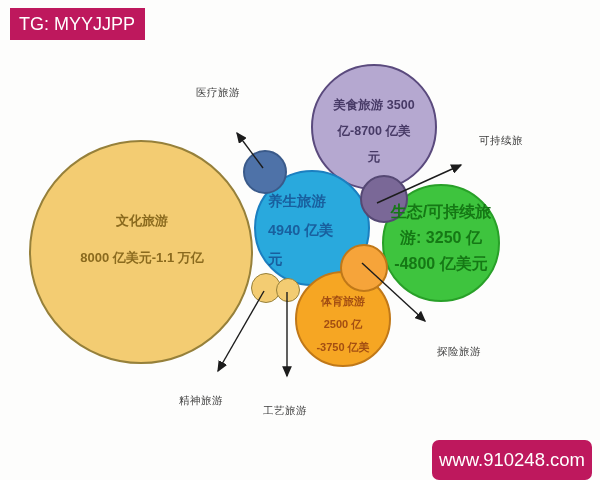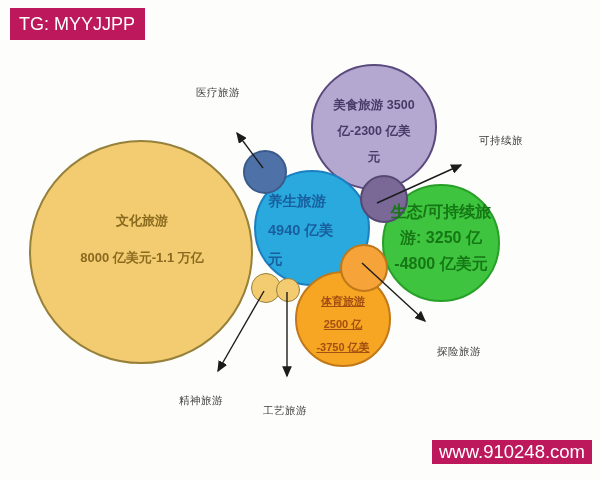--- a/index.html
+++ b/index.html
@@ -25,37 +25,37 @@
   .c-craft    {left:276px;top:278px;width:24px;height:24px;background:#f3cc72;border:1.5px solid #96803a;z-index:24;}
 
   
   .btxt{position:absolute;z-index:30;text-align:center;font-weight:bold;pointer-events:none;}
   .t-culture {left:48px;top:212px;width:188px;color:#8a6a1e;font-size:13px;line-height:17px;}
   .t-culture .l1{margin-bottom:20px;}
   .t-wellness{left:260px;top:193px;width:92px;color:#195f9e;font-size:14.5px;line-height:16px;text-align:left;padding-left:8px;}
   .t-wellness div{margin-bottom:13px;}
   .t-food    {left:314px;top:92px;width:120px;color:#473a66;font-size:12.5px;line-height:26px;font-weight:600;}
   .t-eco     {left:384px;top:199px;width:114px;color:#157815;font-size:16px;line-height:26px;}
-  .t-sports  {left:297px;top:290px;width:92px;color:#a34e12;font-size:11px;line-height:23px;text-decoration:underline;}
+  .t-sports  {left:297px;top:290px;width:92px;color:#a34e12;font-size:11px;line-height:23px;}
 
   
   .lbl{position:absolute;z-index:60;color:#3c3c3c;font-size:10.5px;letter-spacing:.5px;pointer-events:none;}
   .lbl-medical  {left:196px;top:86px;}
   .lbl-agri     {left:479px;top:134px;}
   .lbl-adventure{left:437px;top:345px;}
   .lbl-spirit   {left:179px;top:394px;}
   .lbl-craft    {left:263px;top:404px;}
 
   
   #arrows{position:absolute;left:0;top:0;width:600px;height:480px;z-index:50;pointer-events:none;}
 
   
   .badge{position:absolute;z-index:70;background:#be185d;color:#fff;display:flex;align-items:center;}
   .badge-tg  {left:10px;top:8px;width:126px;height:32px;font-size:18px;padding-left:9px;}
-  .badge-site{left:432px;top:440px;width:160px;height:24px;font-size:18.5px;justify-content:center;}
+  .badge-site{left:432px;top:440px;width:160px;height:40px;font-size:18.5px;justify-content:center;border-radius:7px;}
 </style>
 </head>
 <body>
 
 <div id="canvas">
 
   <div class="circle c-food"></div>
   <div class="circle c-wellness"></div>
   <div class="circle c-eco"></div>
   <div class="circle c-culture"></div>
@@ -72,21 +72,21 @@
   </div>
 
   <div class="btxt t-wellness">
     <div>养生旅游</div>
     <div>4940 亿美</div>
     <div>元</div>
   </div>
 
   <div class="btxt t-food">
     <div>美食旅游 3500</div>
-    <div>亿-2300 亿美</div>
+    <div>亿-8700 亿美</div>
     <div>元</div>
   </div>
 
   <div class="btxt t-eco">
     <div>生态/可持续旅</div>
     <div>游: 3250 亿</div>
     <div>-4800 亿美元</div>
   </div>
 
   <div class="btxt t-sports">

